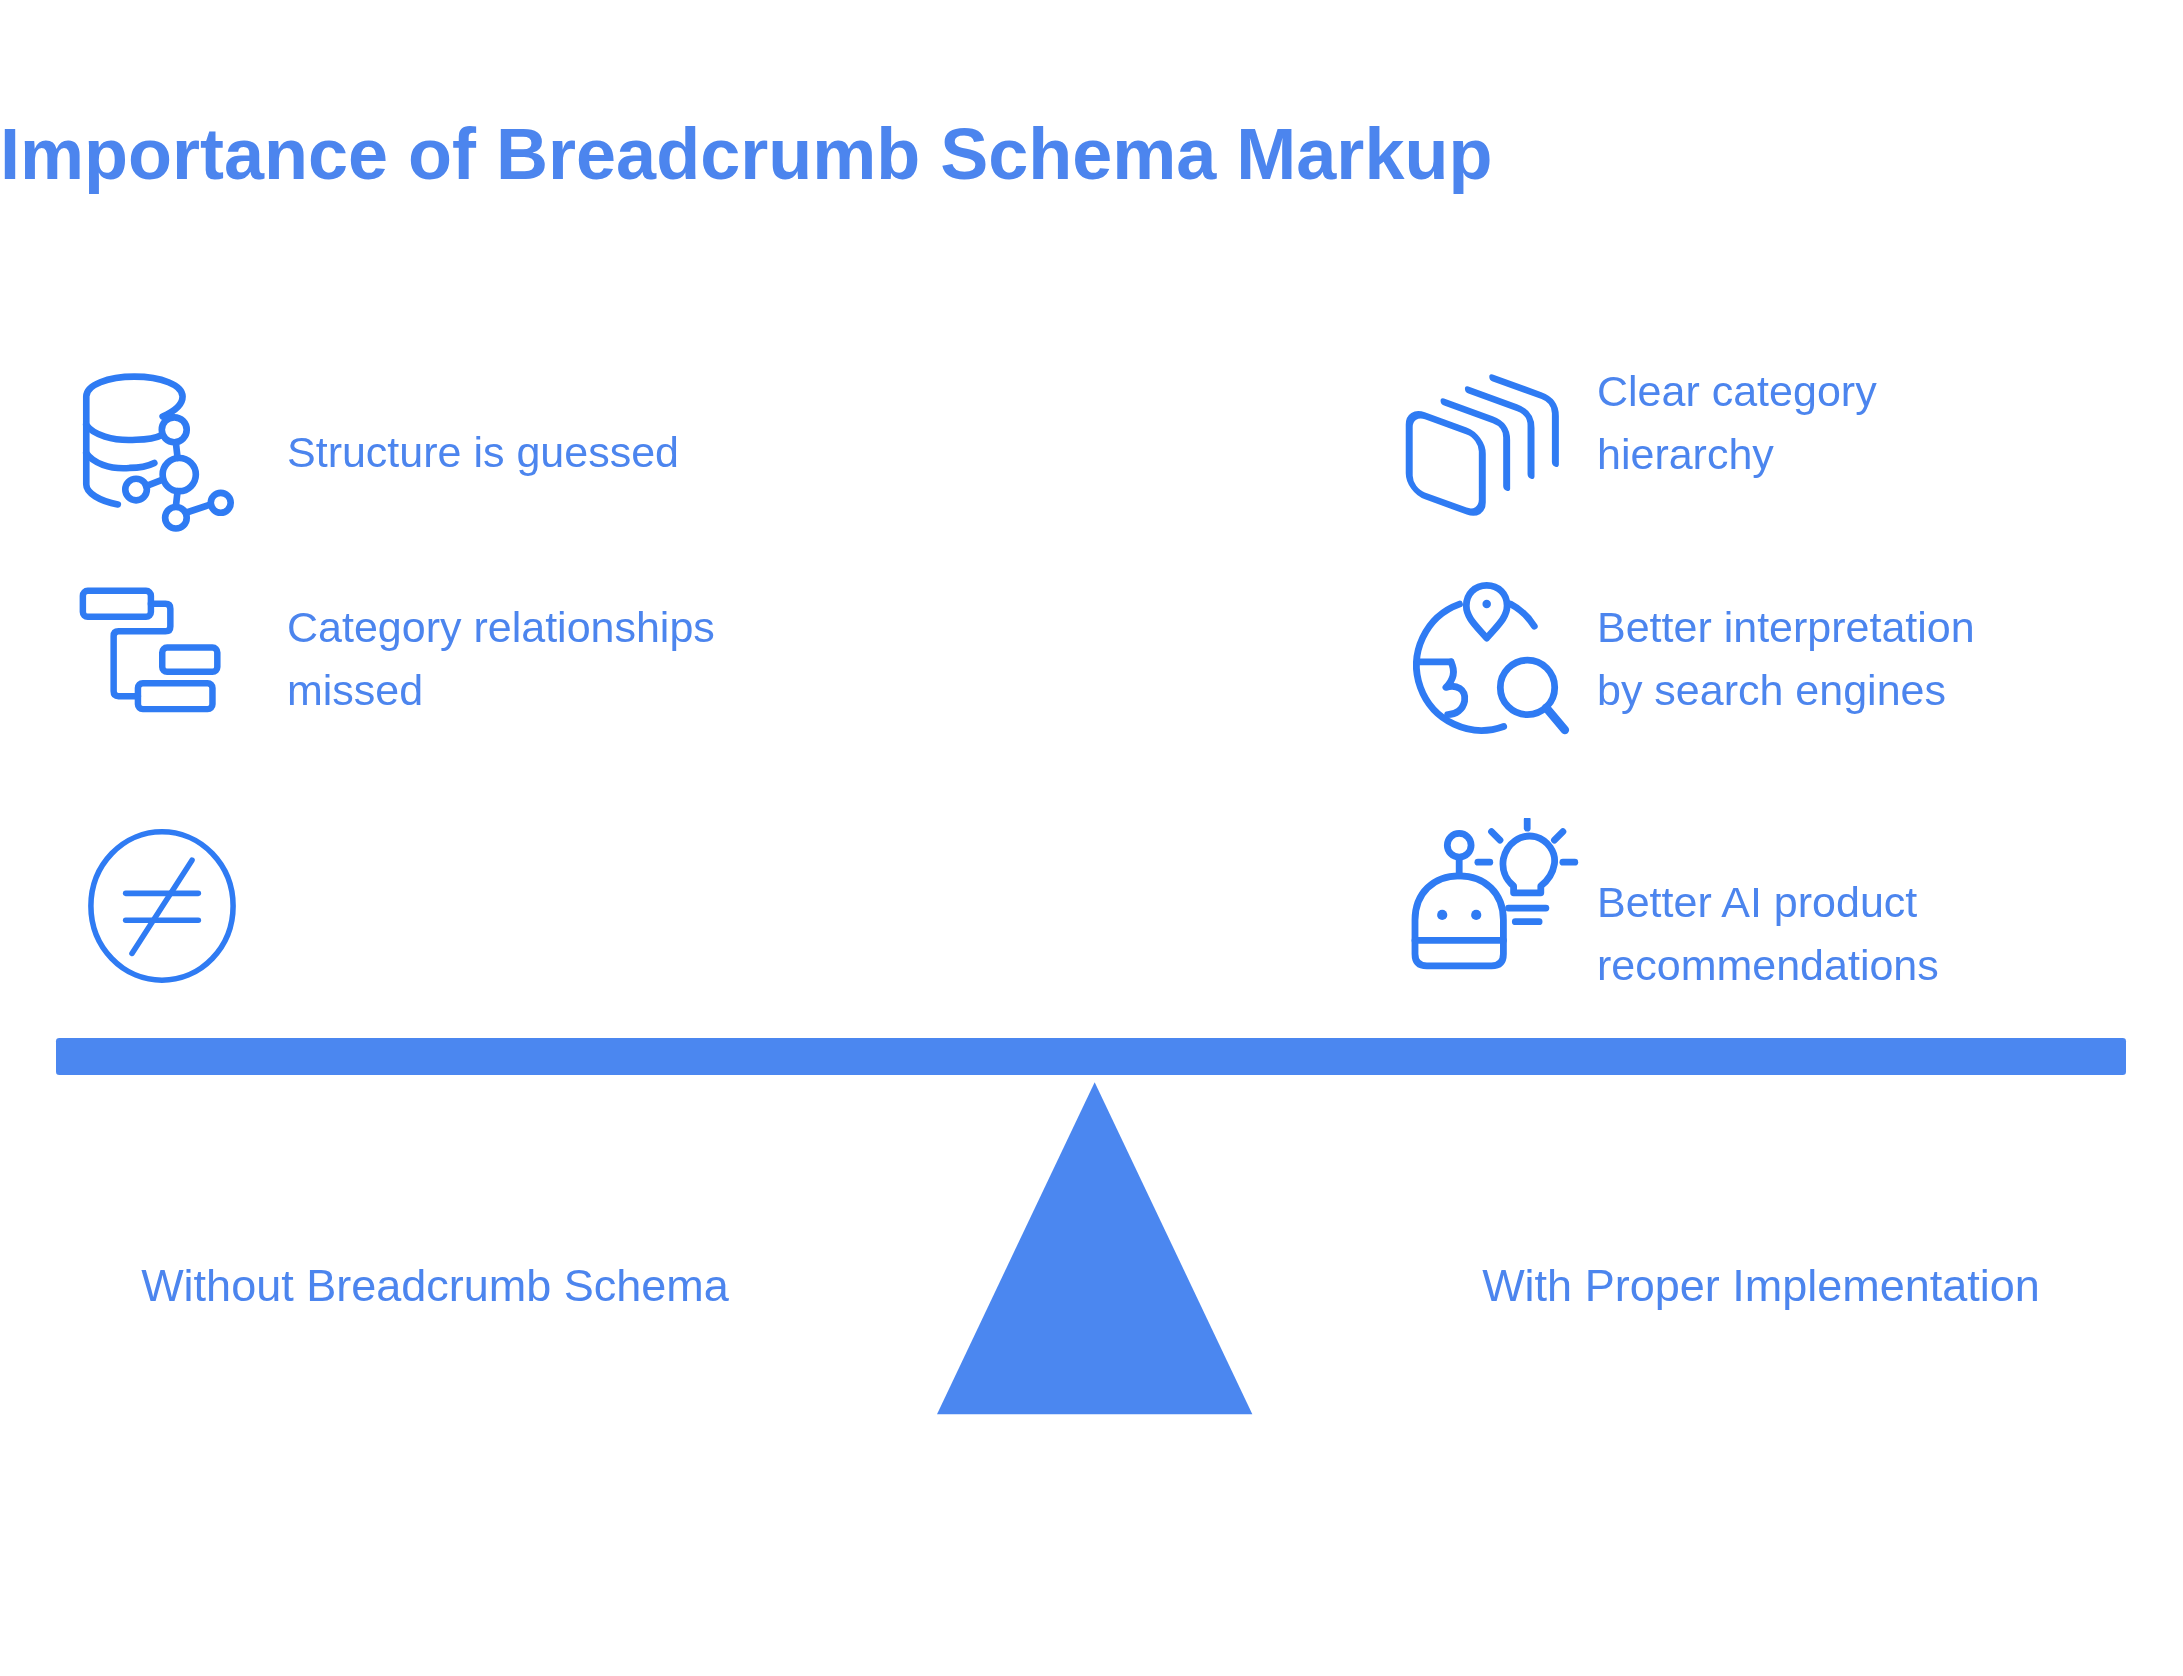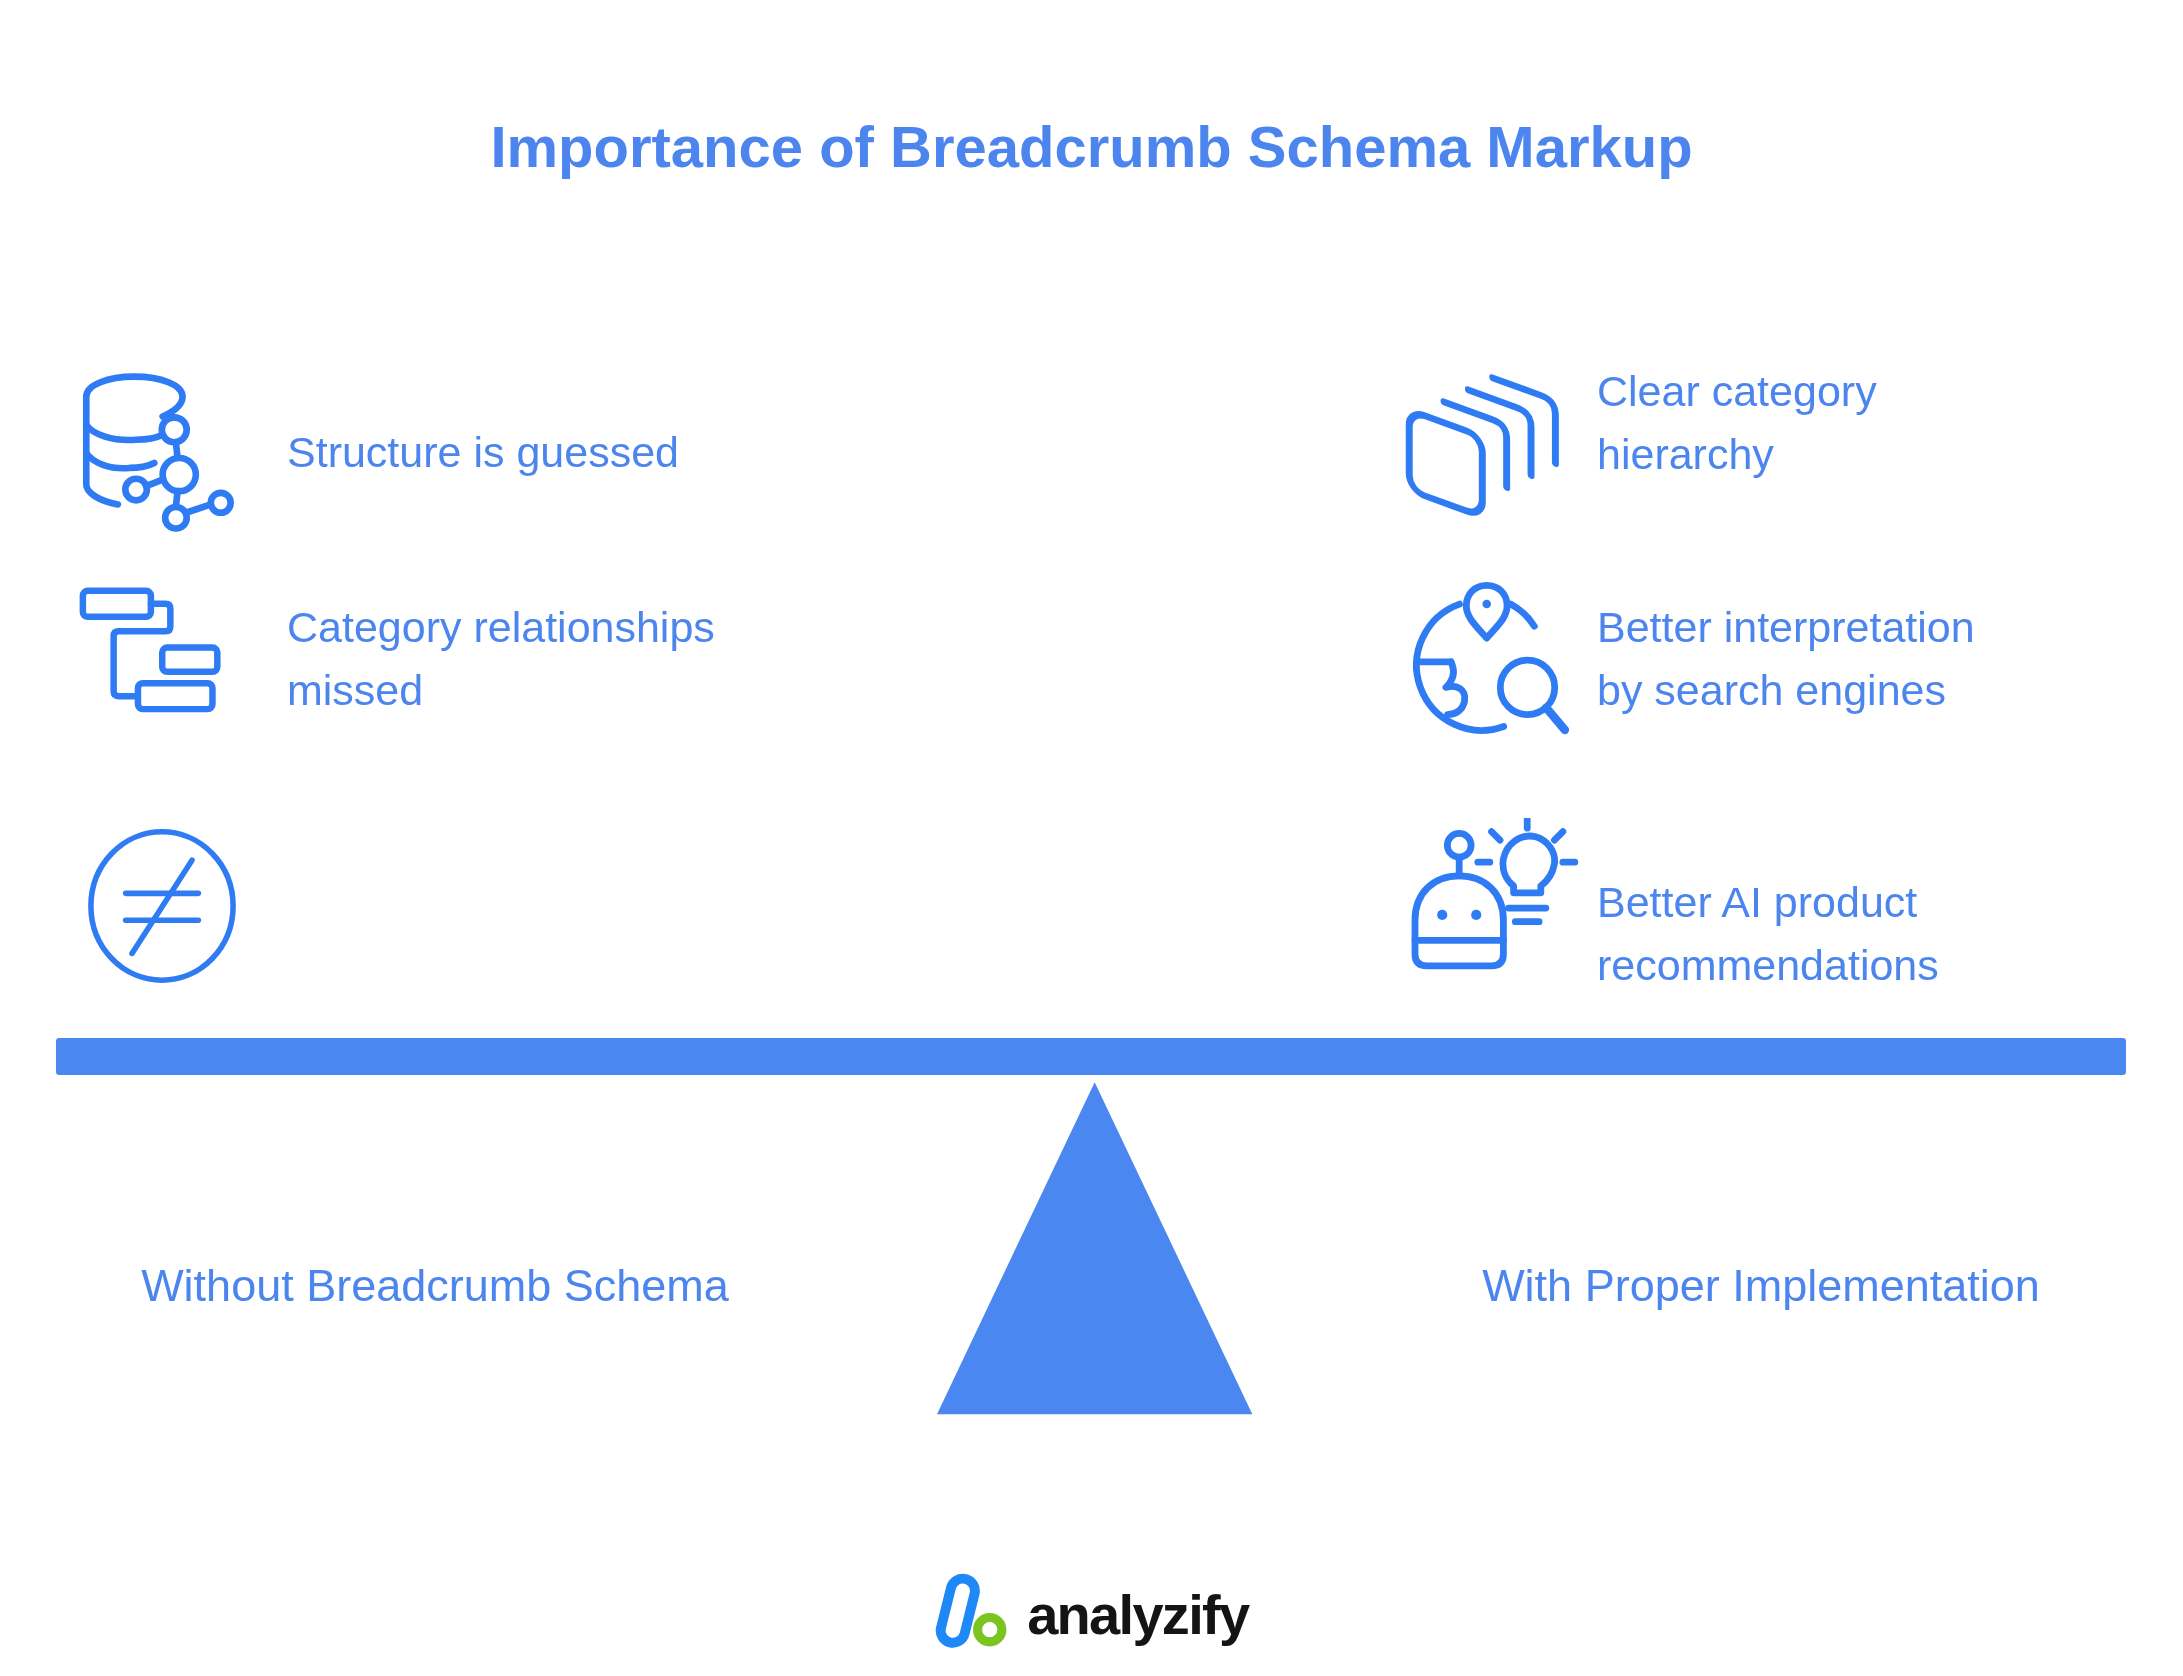--- a/index.html
+++ b/index.html
@@ -1,22 +1,22 @@
 <!DOCTYPE html>
 <html style="--text-blue: #4c85ee; --icon-stroke: #2f7bf3; --beam-fill: #4b87f0; --logo-blue: #1e88f7; --logo-green: #7cc520; --logo-text: #141414;font-size:13.3px"><head>
 <meta charset="utf-8">
 <style>
   html,body{margin:0;padding:0;background:#ffffff;}
   .canvas{
     position:relative;width:2183px;height:1676px;background:#ffffff;
     font-family:"Liberation Sans",sans-serif;overflow:hidden;
   }
   .title{
-    position:absolute;left:0;top:113px;width:100%;text-align:center;
-    font-size:58px;font-weight:bold;color:var(--text-blue);letter-spacing:0px;
+    position:absolute;left:0;top:113px;width:100%;
+    font-size:72px;font-weight:bold;color:var(--text-blue);letter-spacing:0px;
   }
   .item-icon{position:absolute;color:var(--icon-stroke);}
   .item-icon svg{display:block;}
   .item-text{
     position:absolute;font-size:43px;line-height:63px;color:var(--text-blue);
     white-space:pre-line;font-weight:normal;
   }
   .beam{
     position:absolute;left:56px;top:1038px;width:2070px;height:37px;
     background:var(--beam-fill);border-radius:3.3px;
@@ -137,24 +137,15 @@
   <div class="beam"></div>
   <div class="fulcrum">
     <svg width="317" height="334" viewBox="0 0 382 402">
       <polygon points="190,0 0,400 380,400" style="fill:var(--beam-fill)"></polygon>
     </svg>
   </div>
 
   <div class="side-label right">With Proper Implementation</div>
   <div class="side-label left">Without Breadcrumb Schema</div>
 
-  <div class="footer">
-    <span>
-      <svg width="76" height="80" viewBox="0 0 100 104">
-        <rect class="logo-pill" x="14" y="6" width="32" height="86" rx="16" style="stroke-width:13" transform="rotate(14 30 49)"></rect>
-        <circle class="logo-ring" cx="72" cy="74" r="16" style="stroke-width:12"></circle>
-      </svg>
-    </span>
-    <span class="brand-text">analyzify</span>
-  </div>
 
 </div>
 
 
 </body></html>

